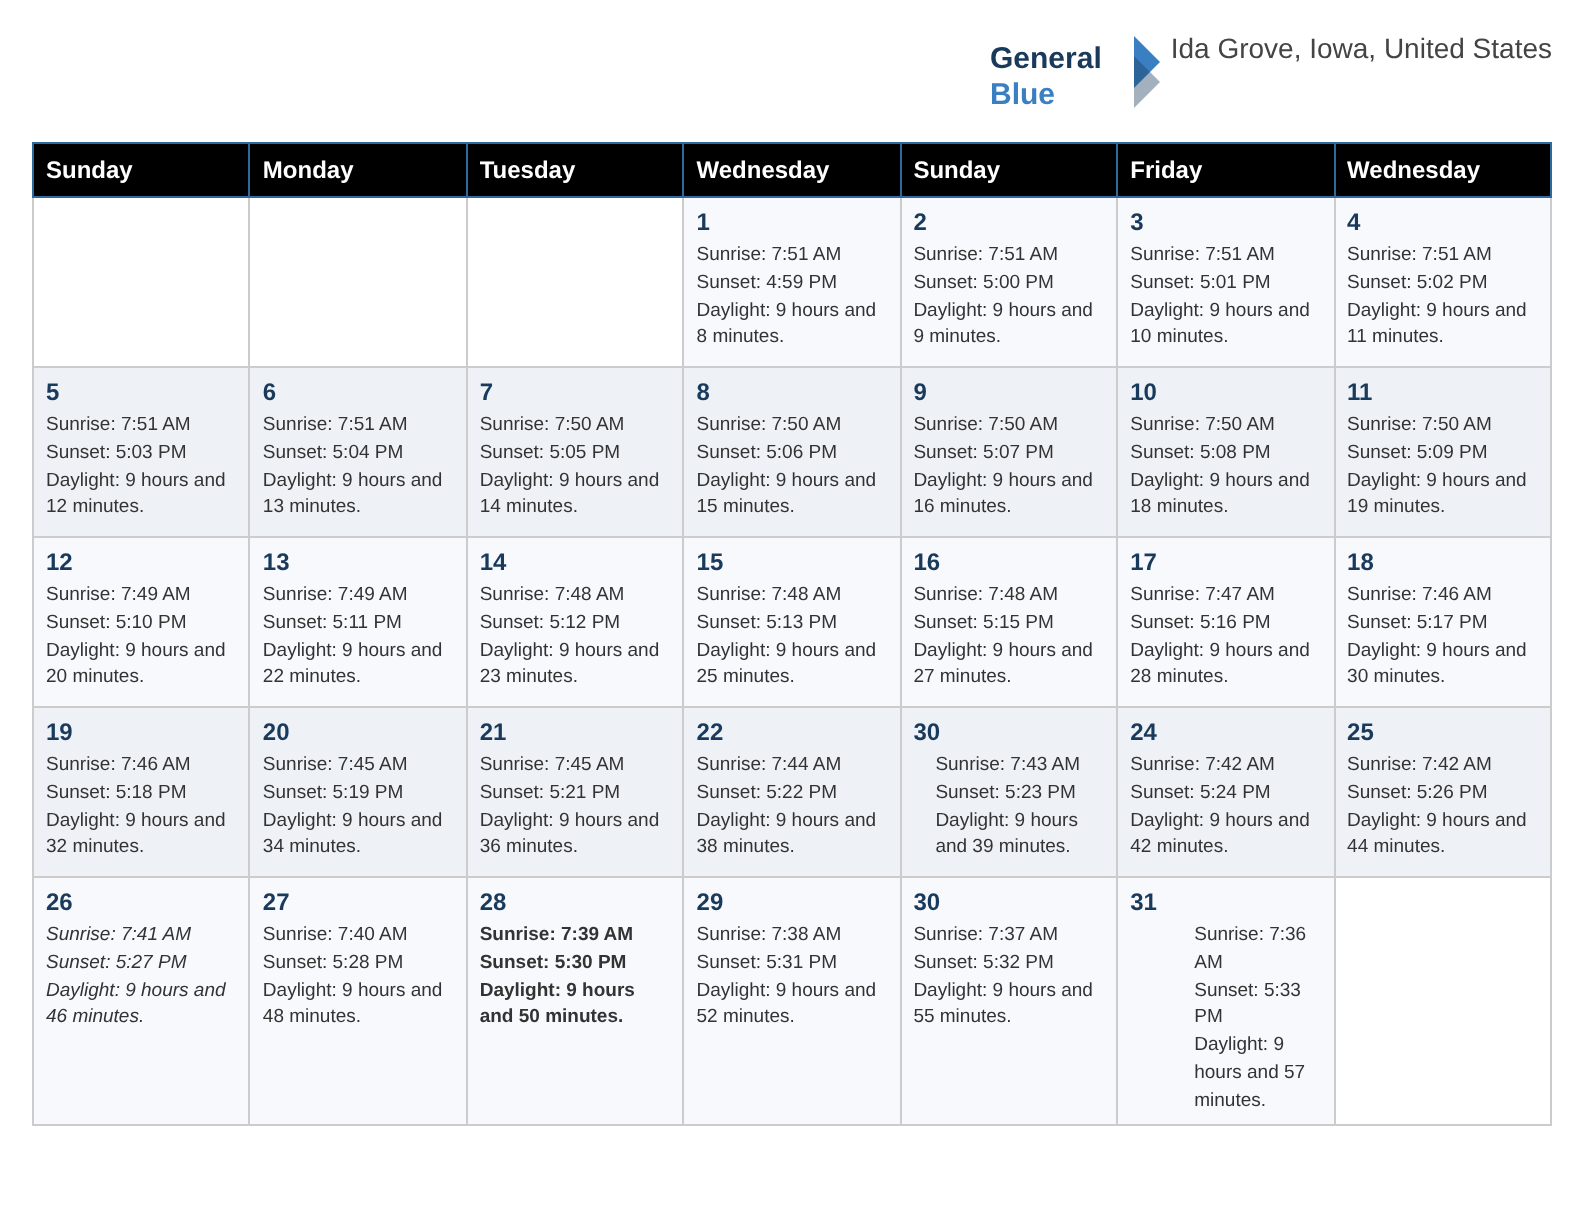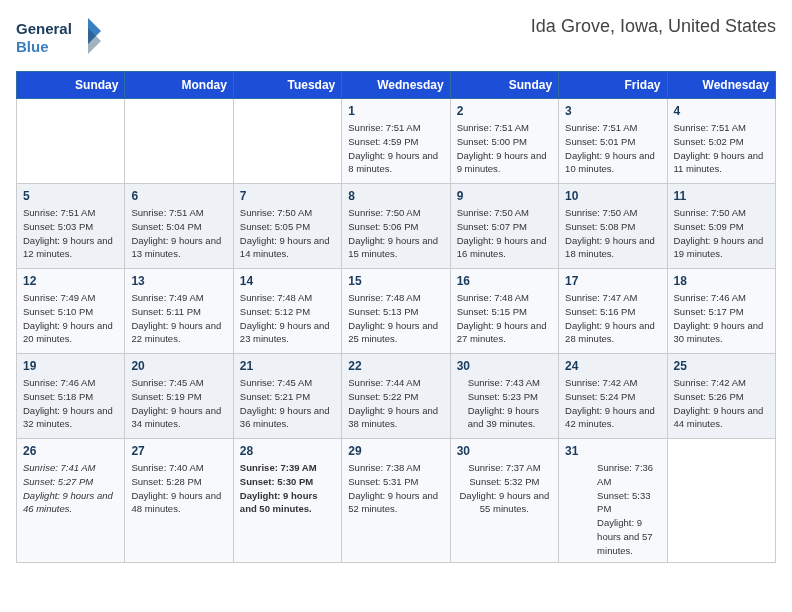--- a/index.html
+++ b/index.html
@@ -5,53 +5,53 @@
     * { box-sizing: border-box; margin: 0; padding: 0; }
     body {
       font-family: Arial, sans-serif;
       background: #fff;
       width: 792px;
       min-height: 612px;
       padding: 16px;
     }
     .header {
       display: flex;
-      justify-content: space-between;
+      justify-content: flex-end;
       align-items: flex-start;
       margin-bottom: 10px;
     }
     .logo {
       display: flex;
       align-items: center;
       gap: 4px;
     }
     .title-block {
       text-align: right;
     }
     .month-title {
       font-size: 32px;
       color: #1a3a5c;
       font-weight: normal;
     }
     .location {
-      font-size: 18px;
+      font-size: 14px;
       color: #444;
     }
     .calendar {
       width: 100%;
       border-collapse: collapse;
       border: 1px solid #ccc;
     }
     .calendar th {
-      background: #1d4ed8;
+      background: #000000;
       color: #fff;
       font-size: 12px;
       font-weight: bold;
       padding: 6px 6px;
-      text-align: right;
+      text-align: left;
       border: 1px solid #2d6aa0;
     }
     .calendar td {
       vertical-align: top;
       border: 1px solid #ccc;
       padding: 5px 6px;
       font-size: 10px;
       color: #222;
       width: calc(100% / 7);
       height: 85px;
@@ -290,21 +290,21 @@
 Daylight: 9 hours and 50 minutes.</div>
         </td>
         <td>
           <span class="day-number">29</span>
           <div class="day-info" style="white-space: pre-line;">Sunrise: 7:38 AM
 Sunset: 5:31 PM
 Daylight: 9 hours and 52 minutes.</div>
         </td>
         <td>
           <span class="day-number">30</span>
-          <div class="day-info" style="white-space: pre-line; text-align: center;">Sunrise: 7:37 AM
+          <div class="day-info" style="white-space: pre-line;">Sunrise: 7:37 AM
 Sunset: 5:32 PM
 Daylight: 9 hours and 55 minutes.</div>
         </td>
         <td>
           <span class="day-number">31</span>
           <div class="day-info" style="white-space: pre-line; margin-left: 32px;">Sunrise: 7:36 AM
 Sunset: 5:33 PM
 Daylight: 9 hours and 57 minutes.</div>
         </td>
         <td class="empty-cell"></td>

